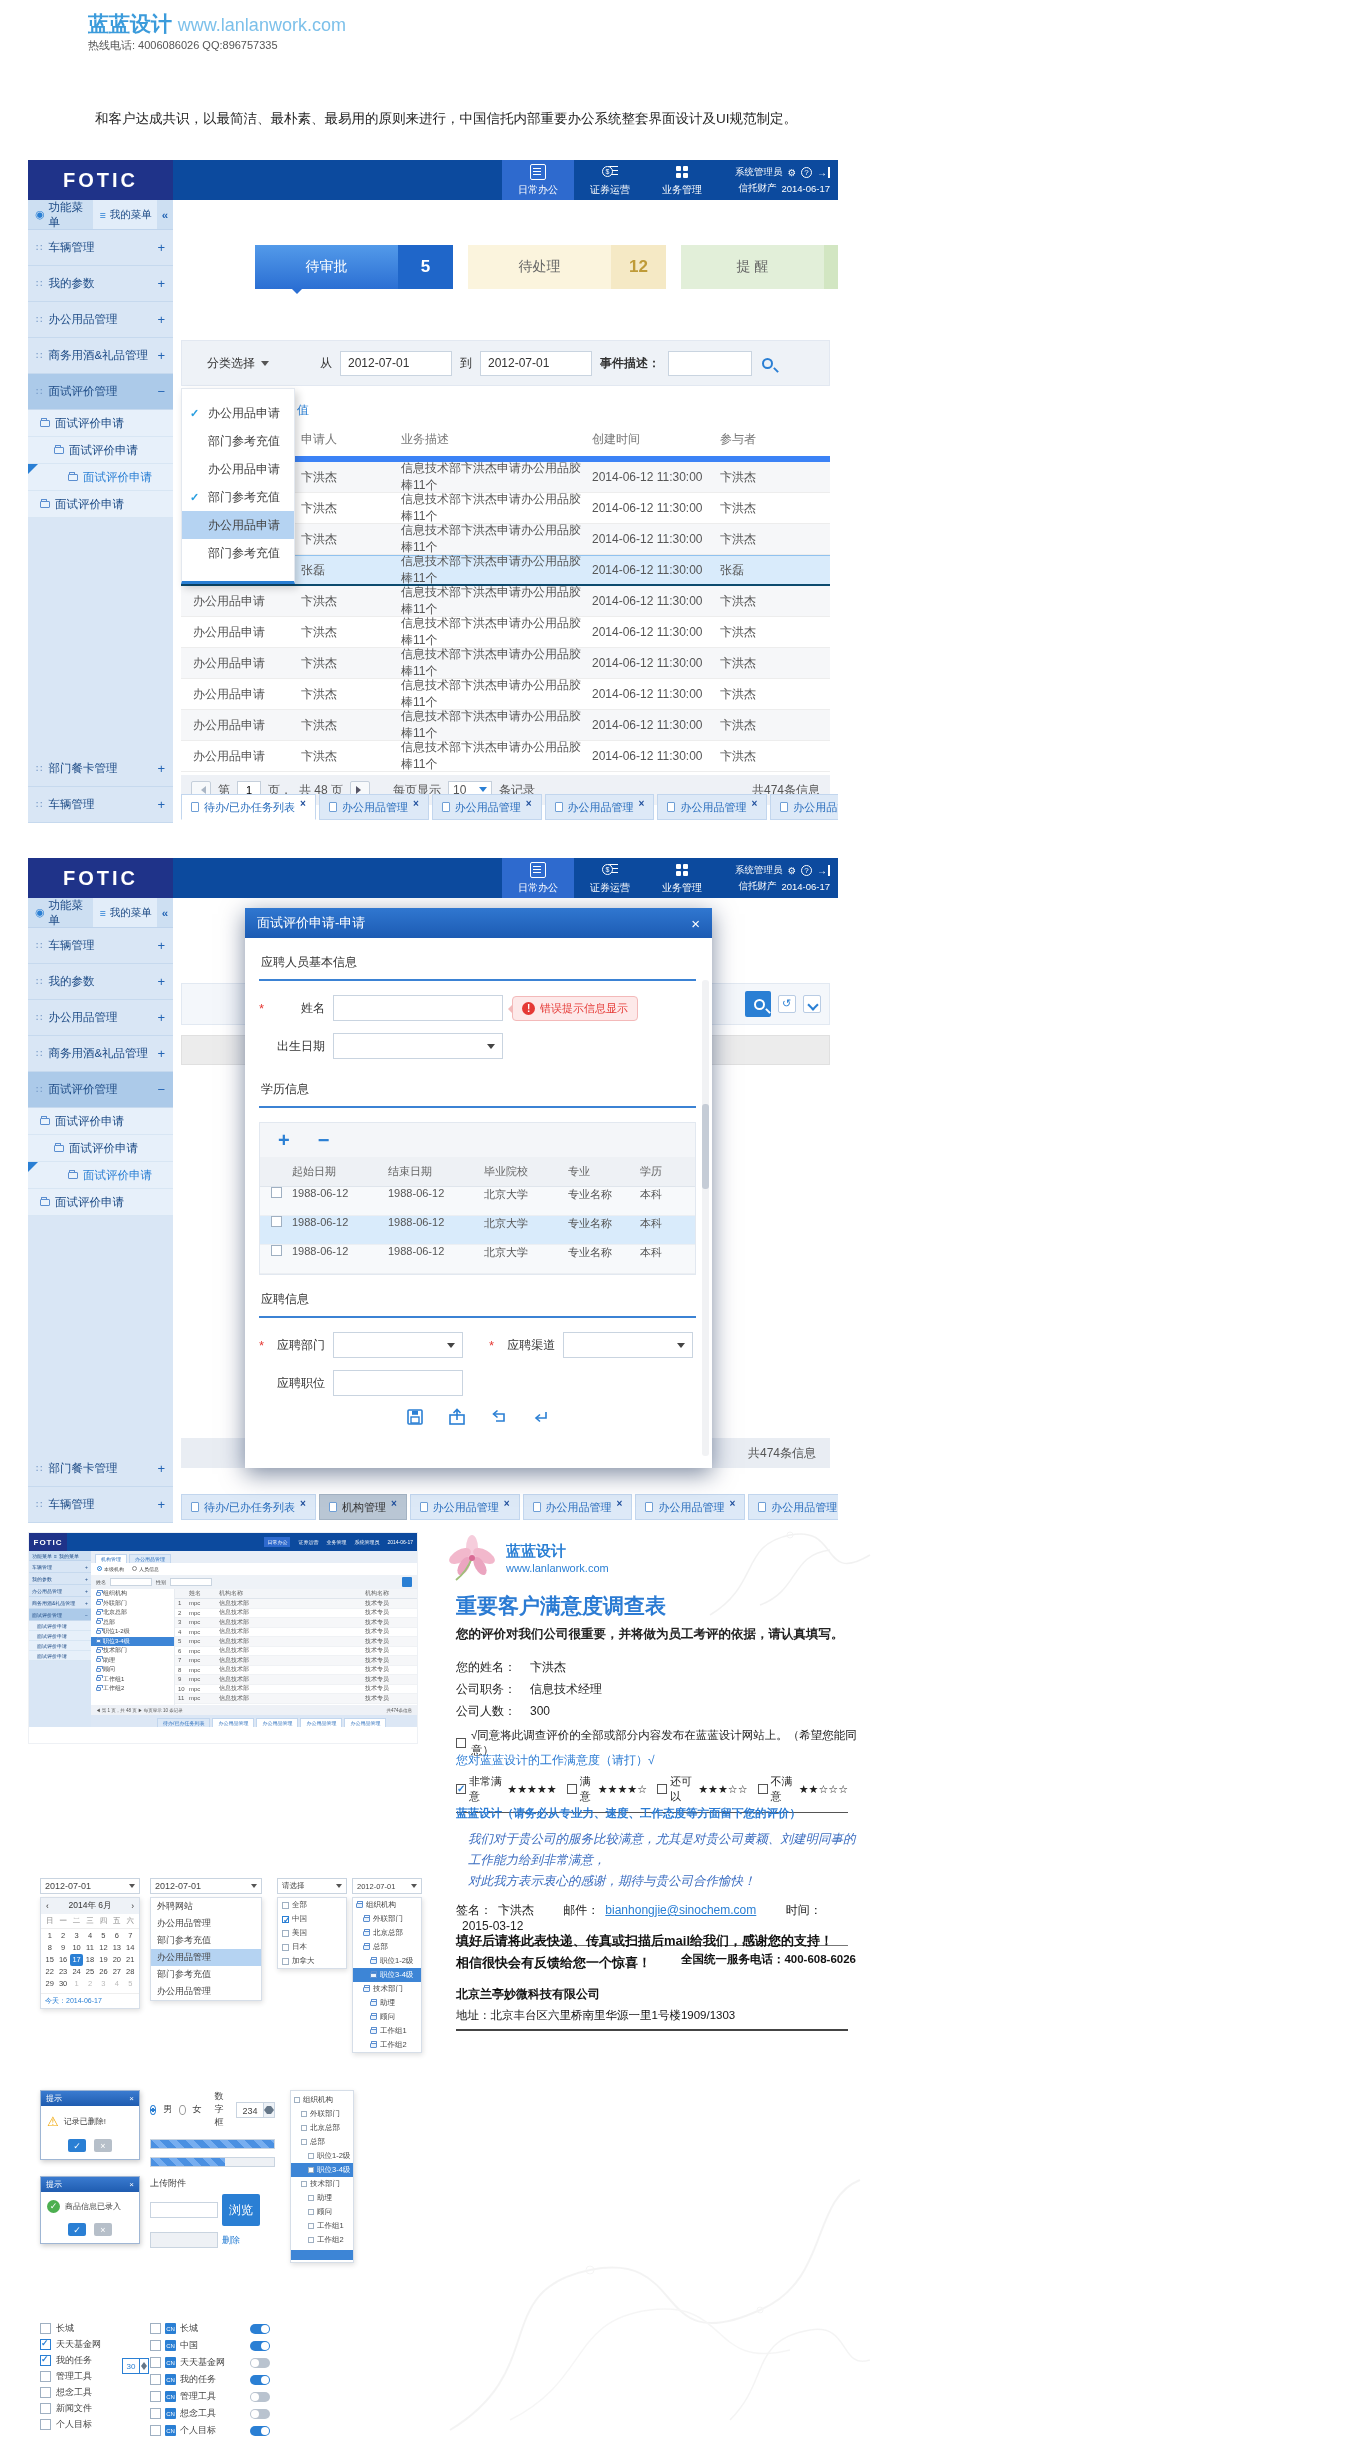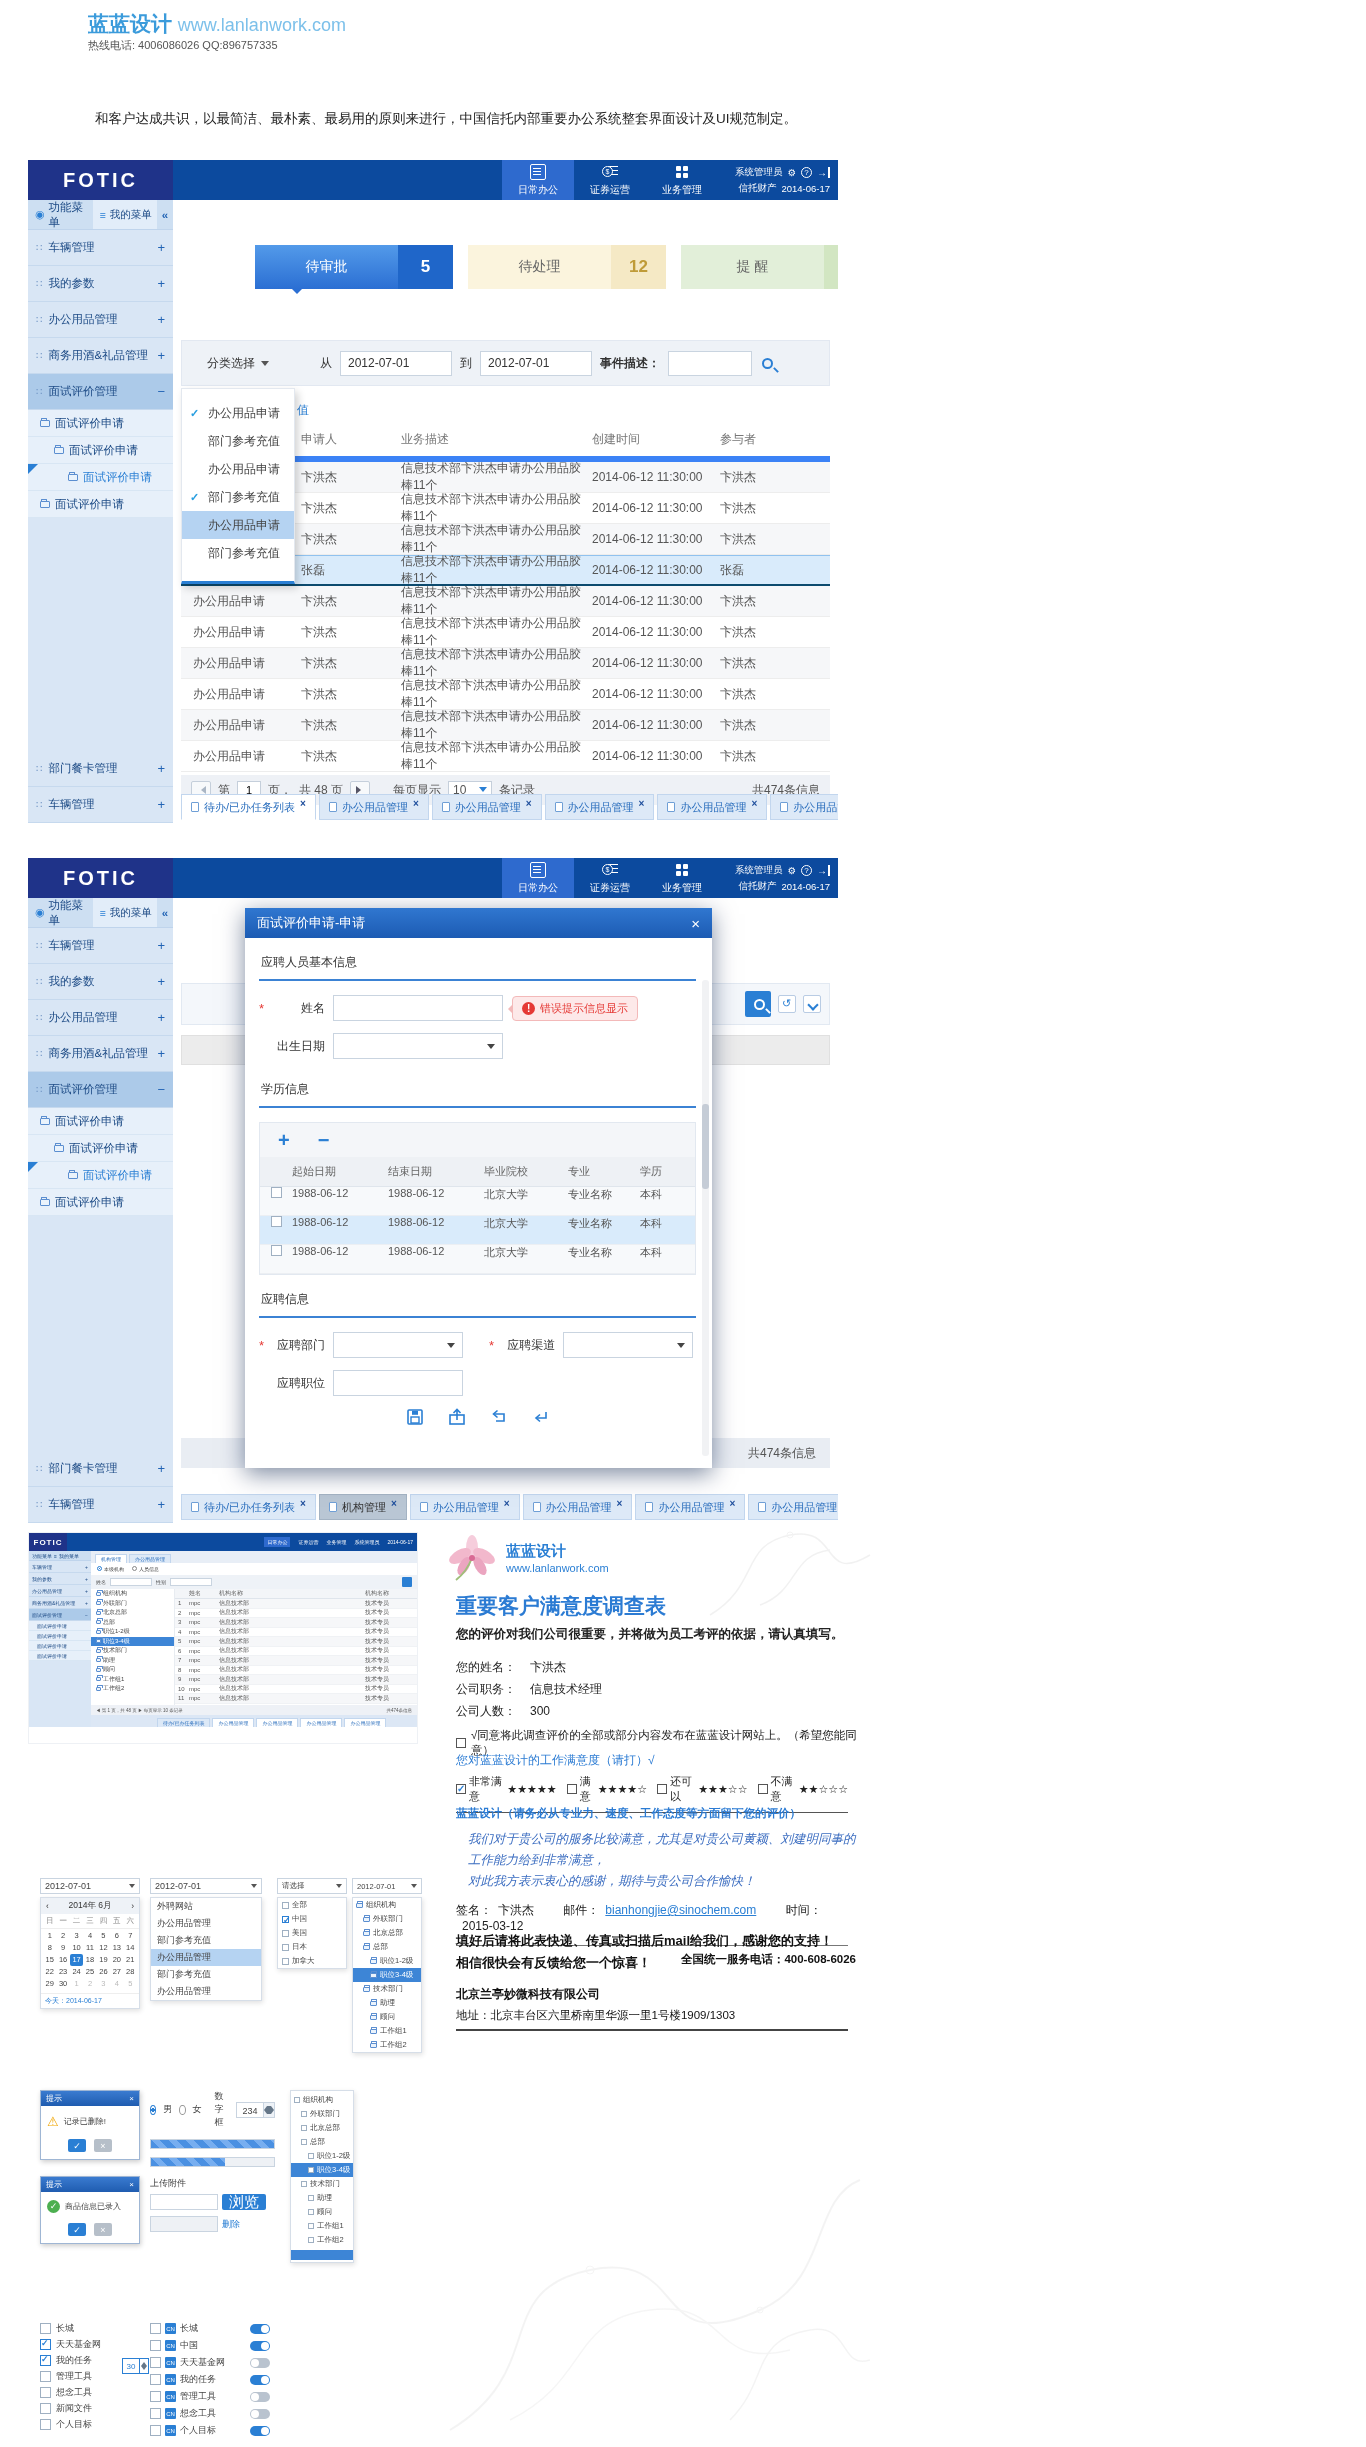--- a/index.html
+++ b/index.html
@@ -259,21 +259,21 @@
 .rd.on{border-color:#2a7fd4;background:radial-gradient(circle,#2a7fd4 38%,#fff 44%)}
 .stp{display:inline-flex;border:1px solid #c9d4e0;height:16px;background:#fff}
 .stp .v{width:26px;text-align:center;line-height:16px;font-size:9px}
 .stp .ud{width:11px;display:flex;flex-direction:column;border-left:1px solid #c9d4e0}
 .stp .ud span{flex:1;display:flex;align-items:center;justify-content:center;background:#eef2f7;cursor:pointer}
 .tu{width:0;height:0;border:3px solid transparent;border-bottom:4px solid #678}
 .td{width:0;height:0;border:3px solid transparent;border-top:4px solid #678}
 .prog{height:10px;border:1px solid #c9d4e0;background:#eef1f5;margin-bottom:8px;overflow:hidden}
 .prog .fill{height:100%;background:repeating-linear-gradient(45deg,#4a90e2 0 6px,#77aef0 6px 12px)}
 .brw{display:flex;gap:4px;align-items:center;margin-bottom:6px}
-.bbtn{height:16px;padding:0 7px;background:#2a7fd4;color:#fff;font-size:15px;display:flex;align-items:center;border-radius:2px;cursor:pointer}
+.bbtn{height:16px;padding:16px 7px;background:#2a7fd4;color:#fff;font-size:12px;display:flex;align-items:center;border-radius:2px;cursor:pointer}
 .dellink{color:#2a7fd4;cursor:pointer}
 .ckr{height:16px;display:flex;align-items:center;gap:5px;font-size:9px}
 .cnr{height:17px;display:flex;align-items:center;gap:4px;font-size:9px}
 .cnb{width:11px;height:11px;background:#2a7fd4;color:#fff;font-size:6px;display:flex;align-items:center;justify-content:center;border-radius:1px;flex:none}
 .tog{width:20px;height:10px;border-radius:5px;background:#b9c3cf;position:relative;margin-left:auto;cursor:pointer}
 .tog::after{content:"";position:absolute;left:1px;top:1px;width:8px;height:8px;background:#fff;border-radius:50%}
 .tog.on{background:#2a7fd4}
 .tog.on::after{left:11px}
 .ministp{position:absolute;right:-4px;top:38px;border:1px solid #2a7fd4;background:#fff;display:flex;height:16px}
 .ministp .v{width:16px;text-align:center;font-size:8px;line-height:15px;color:#2a7fd4}

